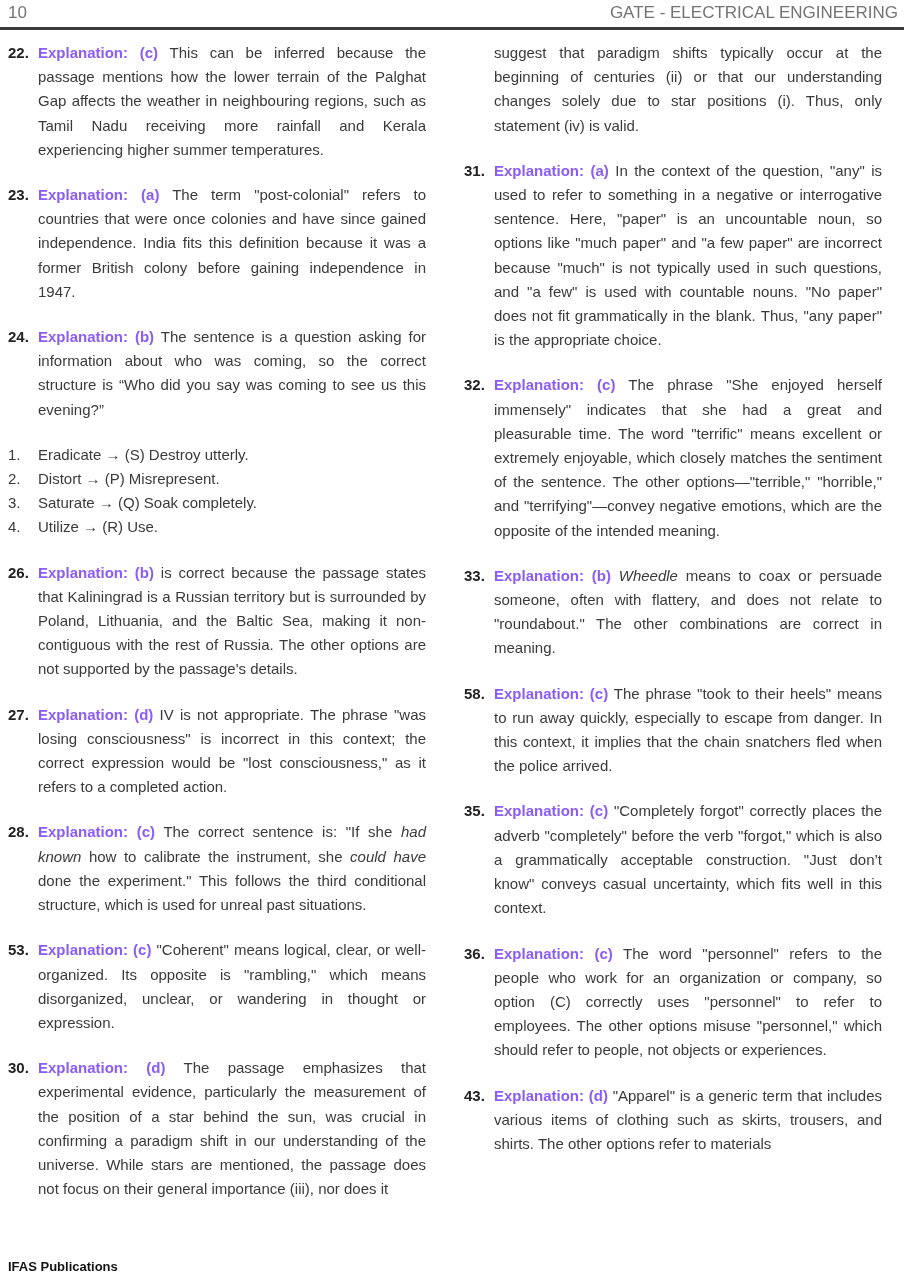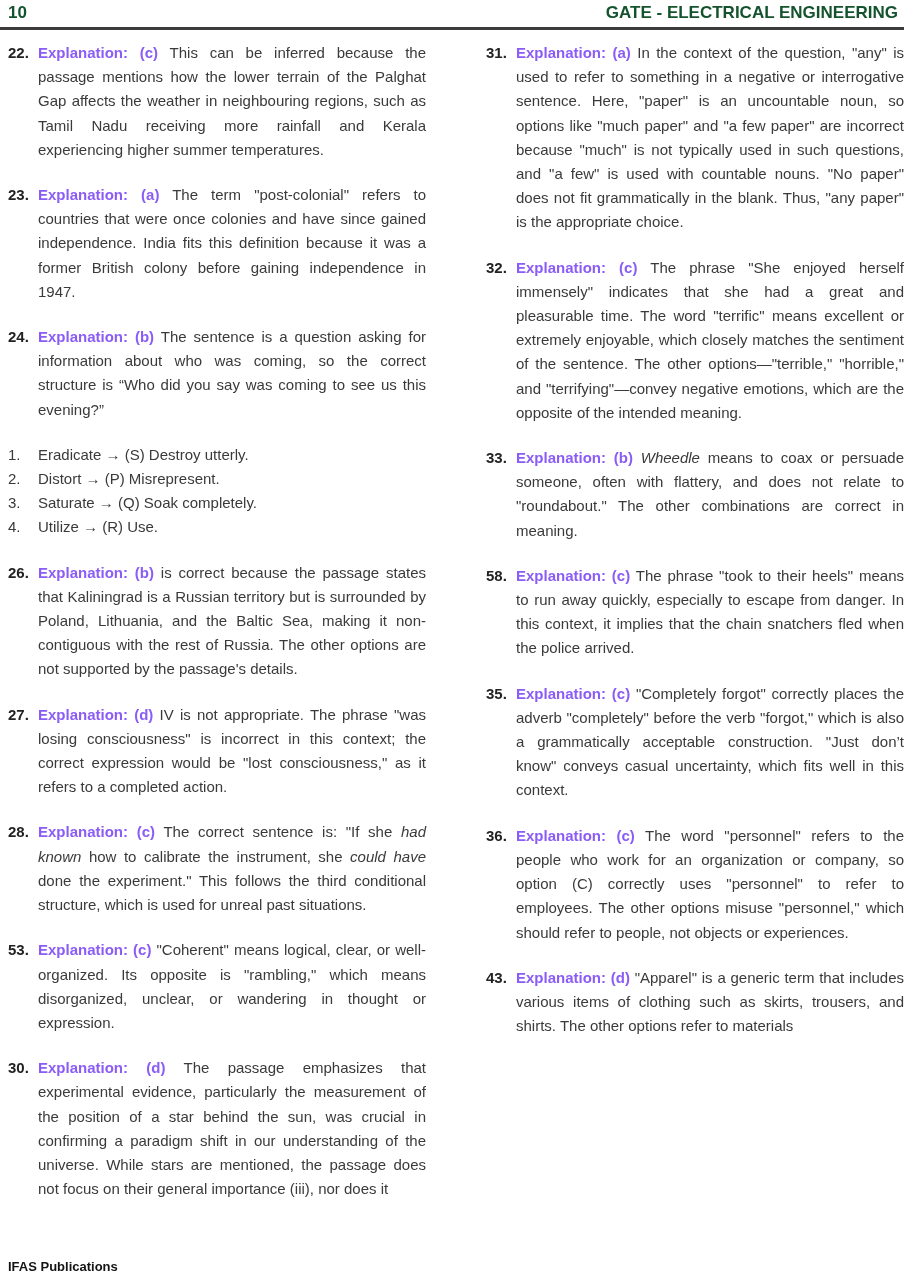--- a/index.html
+++ b/index.html
@@ -12,31 +12,31 @@
     flex-direction:column;
     overflow:hidden;
   }
   .header {
     padding:3px 6px 0 8px;
     display:flex;
     justify-content:space-between;
     align-items:flex-end;
   }
   .page-num, .doc-title {
-    font-weight:bold;
-    color:#14532d;
+    font-weight:normal;
+    color:#737373;
     font-size:17px;
     letter-spacing:0px;
   }
   .header-rule { height:3px; background:#3c3c3c; margin-top:4px; }
   .columns {
     flex:1;
     display:flex;
     padding:11px 12px 0 8px;
-    gap:60px;
+    gap:38px;
     overflow:hidden;
   }
   .col { width:418px; flex:none; }
   .item { margin-bottom:21px; }
   .row { display:flex; }
   .num {
     width:30px;
     flex:none;
     font-weight:bold;
     color:#222222;
@@ -152,20 +152,26 @@
       <div class="row">
         <span class="num">30.</span>
         <p class="txt"><b>Explanation: (d)</b><span> The passage emphasizes that experimental evidence, particularly the measurement of the position of a star behind the sun, was crucial in confirming a paradigm shift in our understanding of the universe. While stars are mentioned, the passage does not focus on their general importance (iii), nor does it</span></p>
       </div>
     </div>
 
   </div>
 
   <div class="col">
 
+    <div class="item">
+      <div class="row">
+        <span class="num"></span>
+        <p class="txt">suggest that paradigm shifts typically occur at the beginning of centuries (ii) or that our understanding changes solely due to star positions (i). Thus, only statement (iv) is valid.</p>
+      </div>
+    </div>
 
     <div class="item">
       <div class="row">
         <span class="num">31.</span>
         <p class="txt"><b>Explanation: (a)</b><span> In the context of the question, "any" is used to refer to something in a negative or interrogative sentence. Here, "paper" is an uncountable noun, so options like "much paper" and "a few paper" are incorrect because "much" is not typically used in such questions, and "a few" is used with countable nouns. "No paper" does not fit grammatically in the blank. Thus, "any paper" is the appropriate choice.</span></p>
       </div>
     </div>
 
     <div class="item">
       <div class="row">

